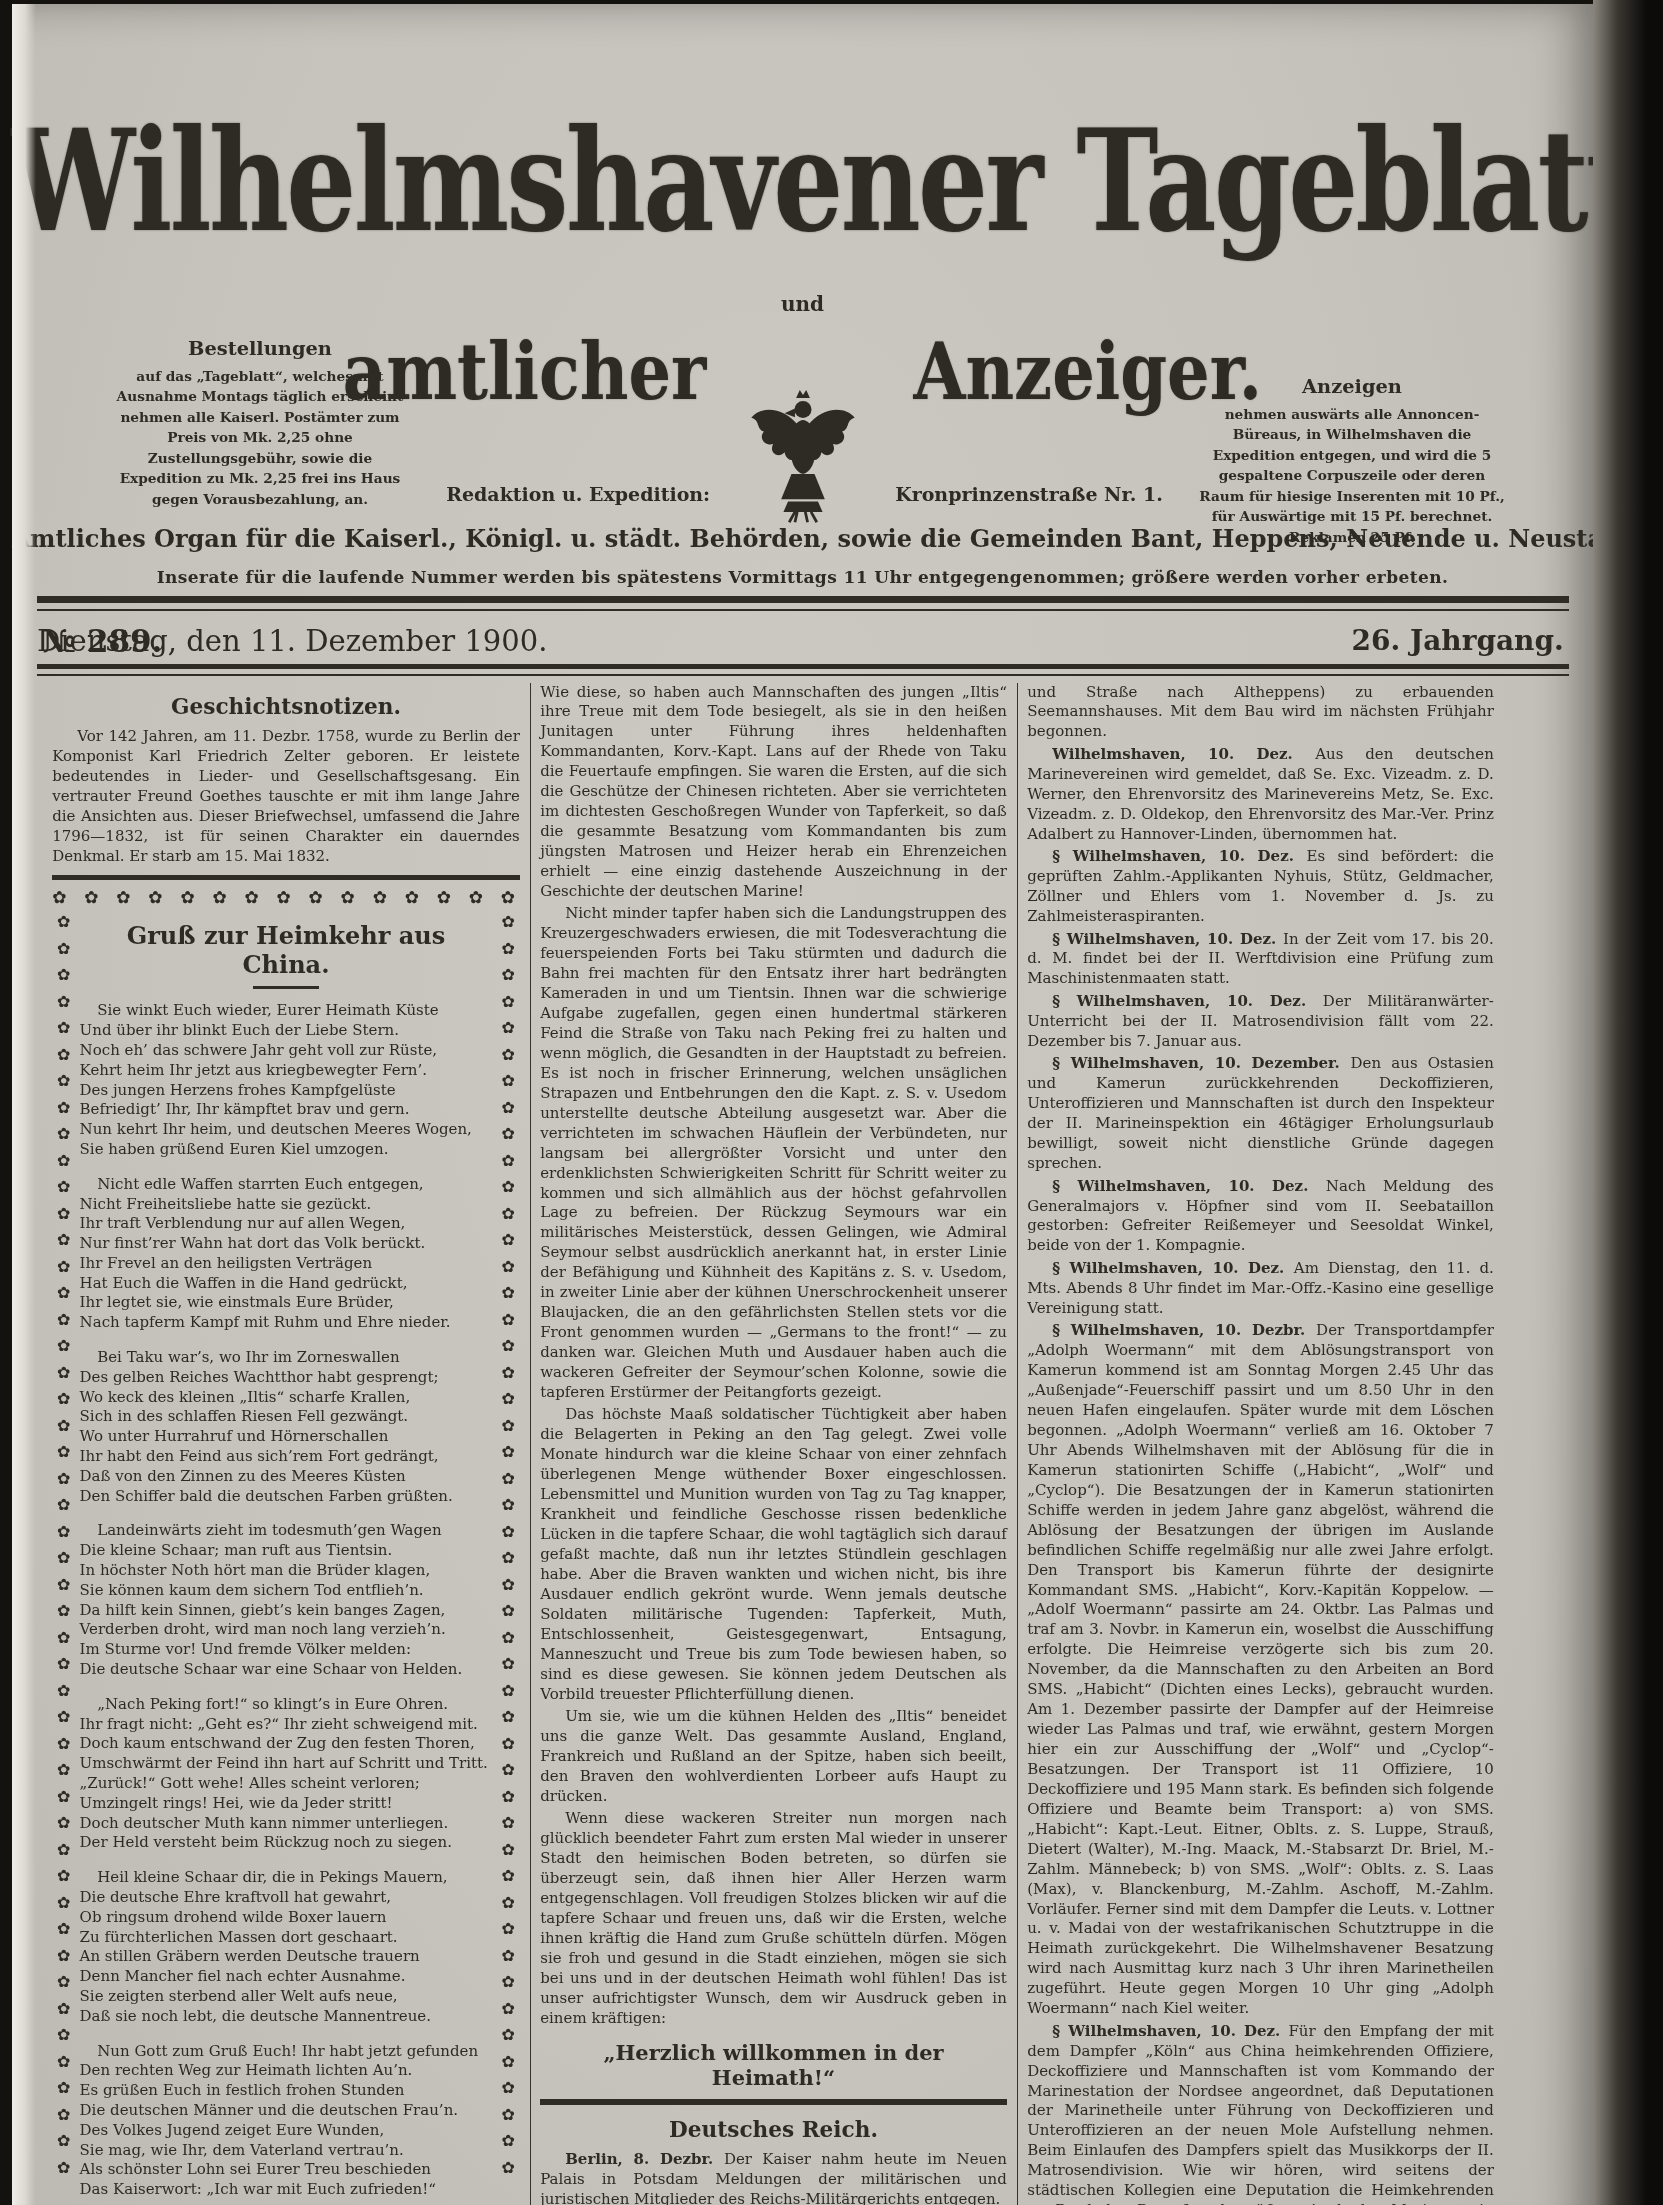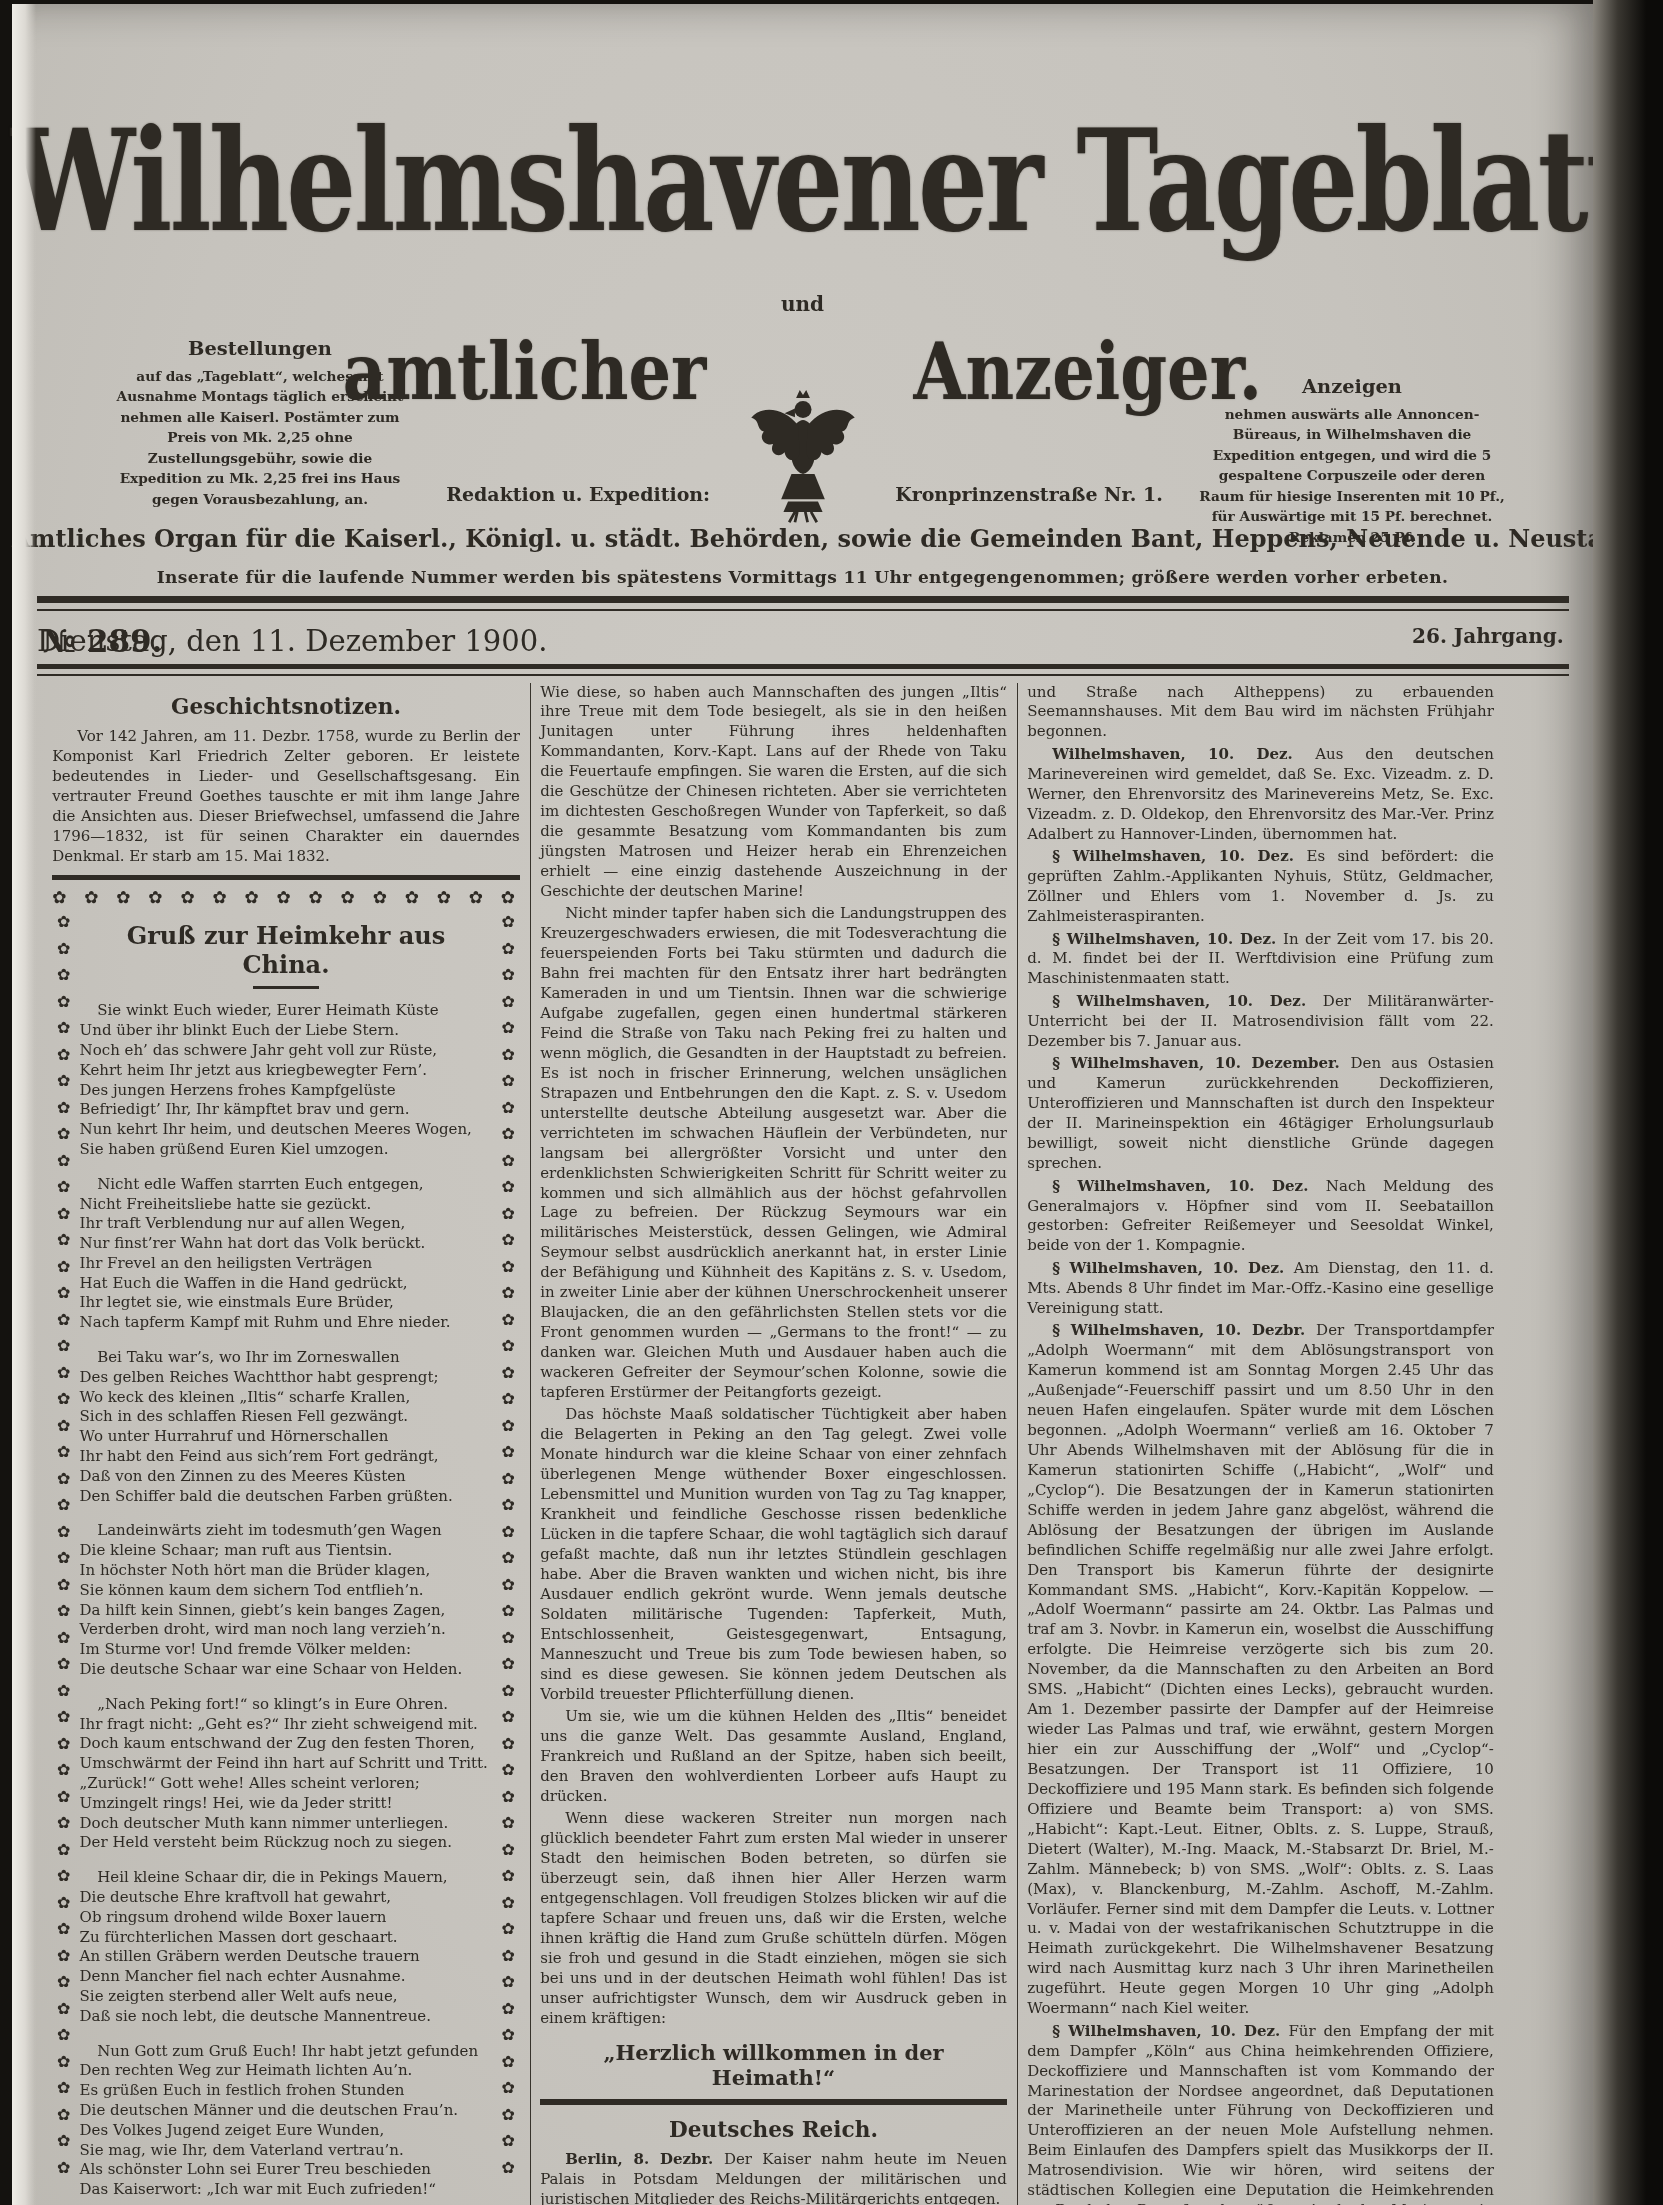--- a/index.html
+++ b/index.html
@@ -47,21 +47,21 @@
     font-size:17px;font-weight:bold;letter-spacing:0.4px;white-space:nowrap;}
   .bar{position:absolute;left:25.6px;width:1532px;background:#2f2b25;}
   .bar-a{top:592px;height:7.5px;}
   .bar-b{top:605px;height:2.6px;}
   .bar-c{top:660px;height:5.7px;}
   .bar-d{top:670px;height:2.2px;}
   .issue-bar{position:absolute;top:617px;left:25.6px;width:1532px;height:41px;}
   .issue-no{position:absolute;left:5.3px;top:2.6px;font-size:31px;font-weight:bold;}
   .issue-date{position:absolute;left:0;width:100%;text-align:left;top:3.5px;
     font-size:29px;font-weight:normal;}
-  .issue-vol{position:absolute;right:5.3px;top:3.5px;font-size:20px;font-weight:bold;}
+  .issue-vol{position:absolute;right:5.3px;top:3.5px;font-size:28px;font-weight:bold;}
 
   .cols{position:absolute;top:679px;left:31px;width:1535px;height:1747px;
     display:flex;overflow:hidden;}
   .col{width:487px;padding:0 9.7px;box-sizing:border-box;}
   .col + .col{border-left:1.3px solid #37332c;}
 
   .para{font-size:15px;line-height:1.33;text-align:justify;margin:0 0 2.6px 0;
     text-indent:25px;hyphens:manual;}
   .para.noindent{text-indent:0;}
   .para .lead{font-weight:bold;}

